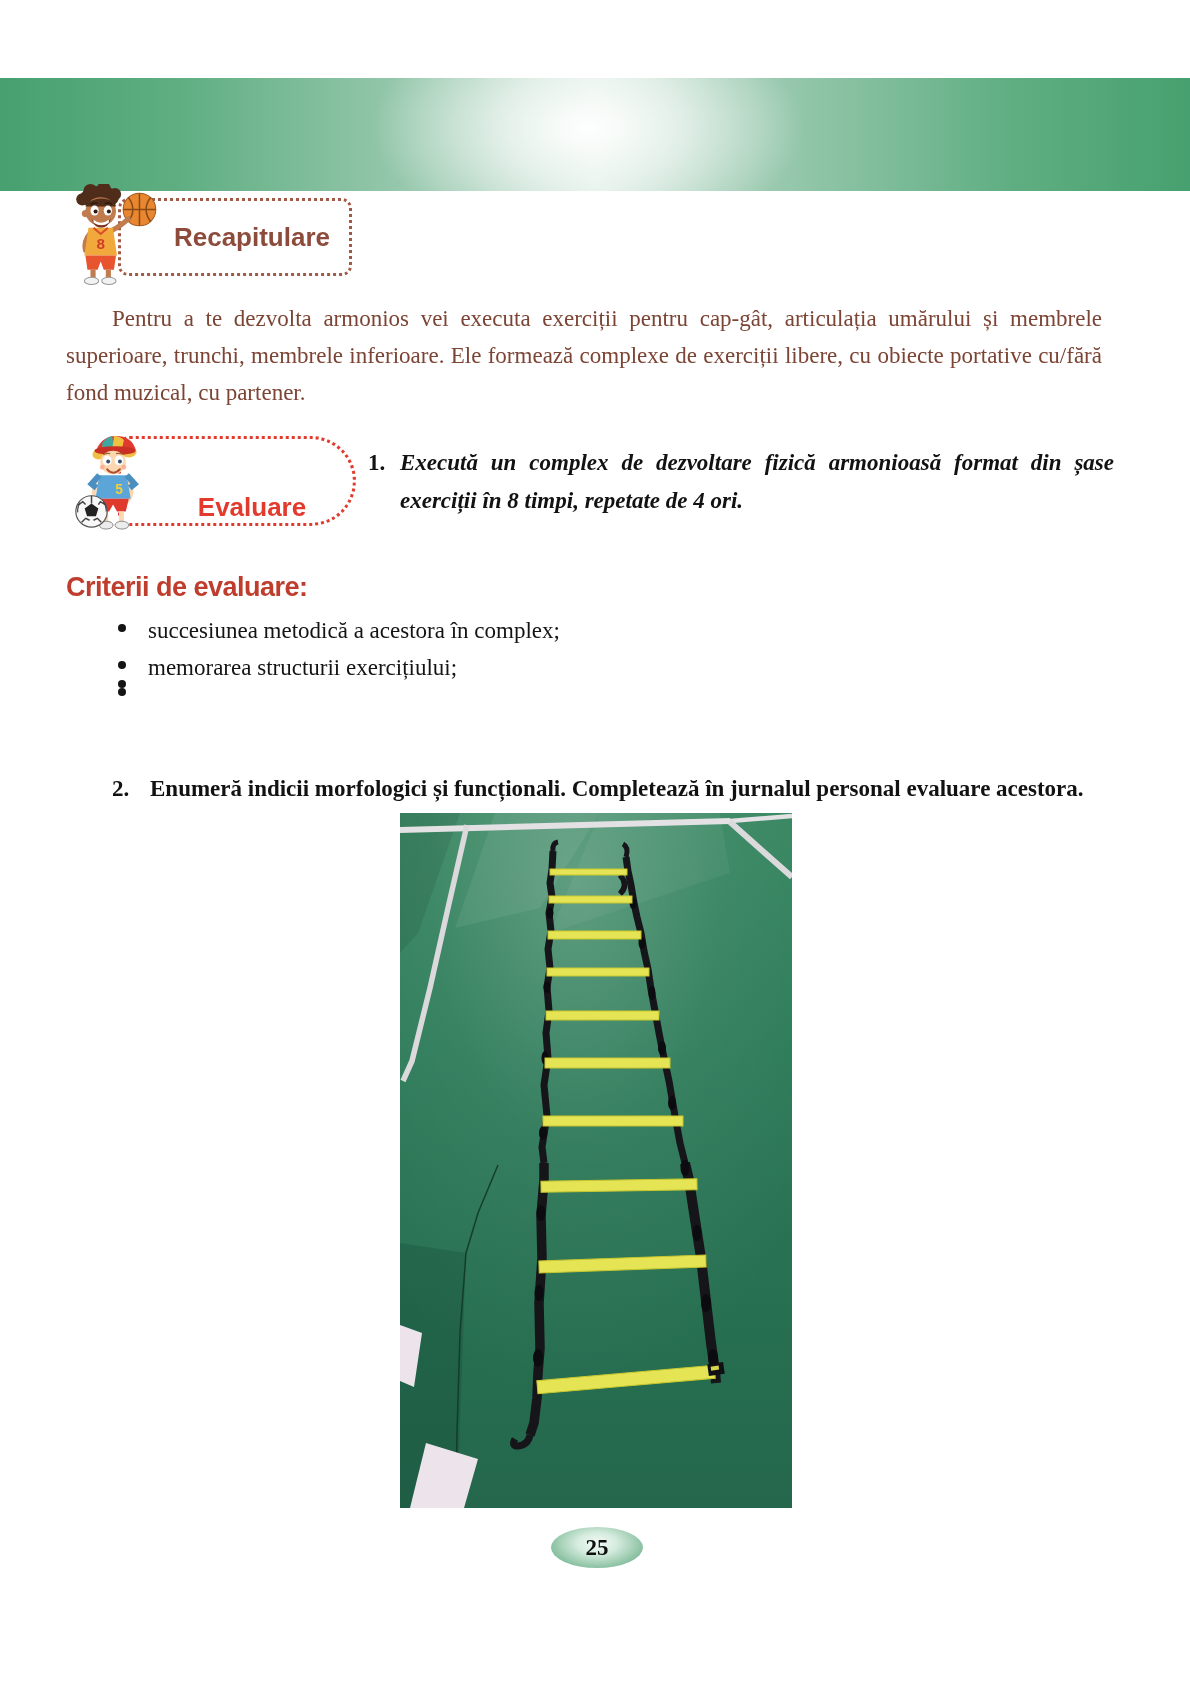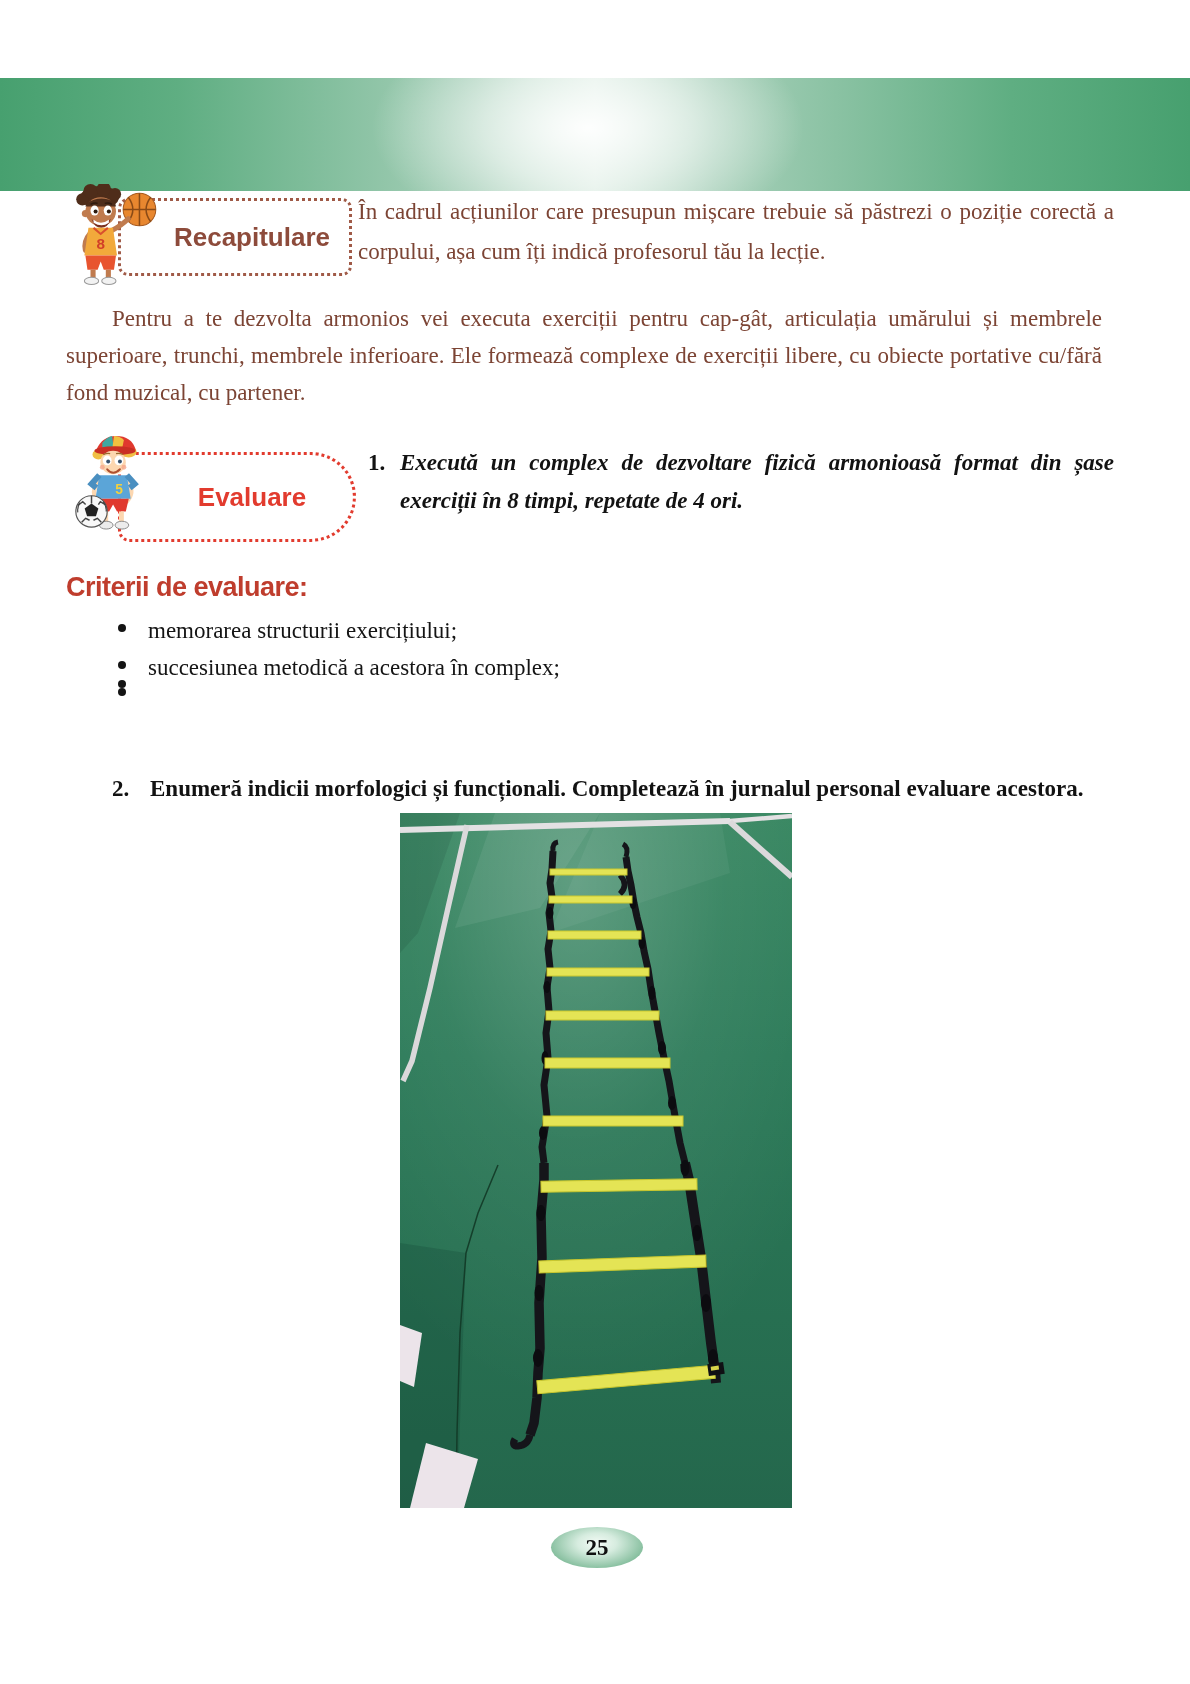--- a/index.html
+++ b/index.html
@@ -9,21 +9,21 @@
   
   .band{position:absolute;left:0;top:78px;width:1190px;height:113px;
     background:
       radial-gradient(ellipse 300px 160px at 588px 50px, rgba(255,255,255,0.97) 0%, rgba(255,255,255,0.55) 35%, rgba(255,255,255,0) 72%),
       linear-gradient(90deg,#47a06f 0%,#5fae82 15%,#a8d0ba 40%,#d5e9dd 50%,#a8d0ba 60%,#5fae82 85%,#47a06f 100%);}
 
   
   .badge-box{position:absolute;display:flex;align-items:center;justify-content:center;background:#ffffff;}
   .recap-box{left:118px;top:198px;width:228px;height:72px;border:3px dotted #a05a47;border-radius:10px;text-align:right;}
   .recap-label{font-family:"Liberation Sans",sans-serif;font-weight:bold;font-size:26px;color:#8d4b3b;padding-left:34px;}
-  .eval-box{left:118px;top:452px;width:232px;height:84px;border:3px dotted #e23b2e;border-radius:12px 46px 46px 12px;}
+  .eval-box{left:118px;top:436px;width:232px;height:84px;border:3px dotted #e23b2e;border-radius:12px 46px 46px 12px;align-items:flex-end;}
   .eval-label{font-family:"Liberation Sans",sans-serif;font-weight:bold;font-size:26px;color:#e23b2e;padding-left:30px;}
   .character{position:absolute;}
   .recap-char{left:66px;top:184px;width:100px;height:102px;}
   .eval-char{left:66px;top:434px;width:102px;height:98px;}
 
   .recap-text{position:absolute;left:358px;top:192px;width:756px;font-size:23px;line-height:40px;
               color:#7c4434;text-align:justify;}
   .intro{position:absolute;left:66px;top:300px;width:1036px;font-size:23px;line-height:37px;
          color:#7c4434;text-align:justify;text-indent:46px;}
 
@@ -84,21 +84,20 @@
       <path d="M22,43 L46,43 L50,70 L18,70 z" fill="#f2a93b"></path>
       <path d="M27,43 l7,6 7,-6" stroke="#d94f2d" stroke-width="2" fill="none"></path>
       <text x="34" y="64" font-size="15" font-weight="bold" fill="#d23f28" text-anchor="middle" font-family="Liberation Sans, sans-serif">8</text>
       <path d="M19,70 h30 l-2,14 h-10 l-3,-8 -3,8 h-10 z" fill="#e8542f"></path>
       <rect x="24" y="84" width="5" height="9" fill="#c07b4e"></rect>
         <rect x="39" y="84" width="5" height="9" fill="#c07b4e"></rect>
       <ellipse cx="25" cy="95" rx="7" ry="3.5" fill="#f2f2f2" stroke="#9a9a9a" stroke-width="1"></ellipse>
       <ellipse cx="42" cy="95" rx="7" ry="3.5" fill="#f2f2f2" stroke="#9a9a9a" stroke-width="1"></ellipse>
     </g>
   </svg>
-  <div class="recap-text">În cadrul acțiunilor care presupun mișcare trebuie să păstrezi o poziție corectă a corpului, așa cum îți indică profesorul tău la lecție.</div>
 
   <div class="intro">Pentru a te dezvolta armonios vei executa exerciții pentru cap-gât, articulația umărului și membrele superioare, trunchi, membrele inferioare. Ele formează complexe de exerciții libere, cu obiecte portative cu/fără fond muzical, cu partener.</div>
 
   <div class="badge-box eval-box">
     <span class="eval-label">Evaluare</span>
   </div>
   <svg class="character eval-char" viewBox="0 0 96 100">
     <g>
       <ellipse cx="60" cy="18" rx="8" ry="6" fill="#f0bf45"></ellipse>
       <ellipse cx="29" cy="21" rx="6" ry="5" fill="#f0bf45"></ellipse>
@@ -136,25 +135,25 @@
 
   <div class="task task1">
     <span class="task-num">1.</span>
     <span class="task-text">Execută un complex de dezvoltare fizică armonioasă format din șase exerciții în 8 timpi, repetate de 4 ori.</span>
   </div>
 
   <div class="criteria-heading">Criterii de evaluare:</div>
   <ul class="bullets">
     <li>
         <span class="bullet-dot"></span>
+        <span>succesiunea metodică a acestora în complex;</span>
+      </li>
+    <li>
+        <span class="bullet-dot"></span>
         <span>memorarea structurii exercițiului;</span>
-      </li>
-    <li>
-        <span class="bullet-dot"></span>
-        <span>succesiunea metodică a acestora în complex;</span>
       </li>
     <li>
         <span class="bullet-dot"></span>
       </li>
     <li>
         <span class="bullet-dot"></span>
       </li>
   </ul>
 
   <div class="task task2">

